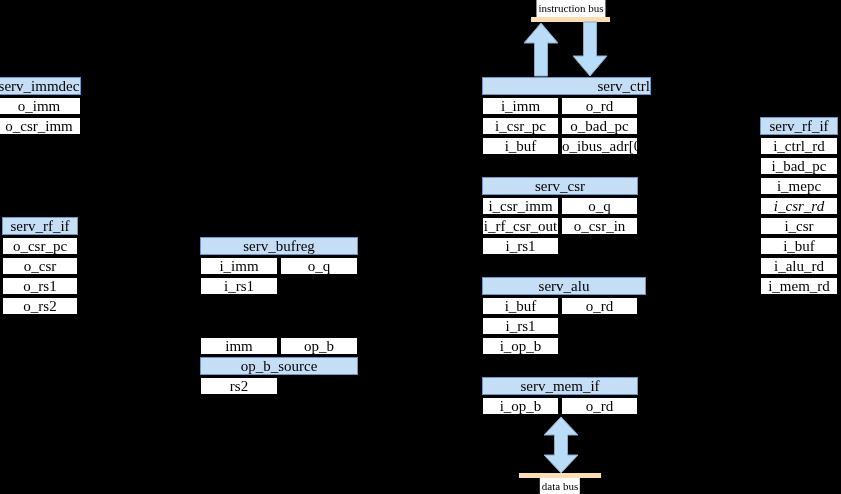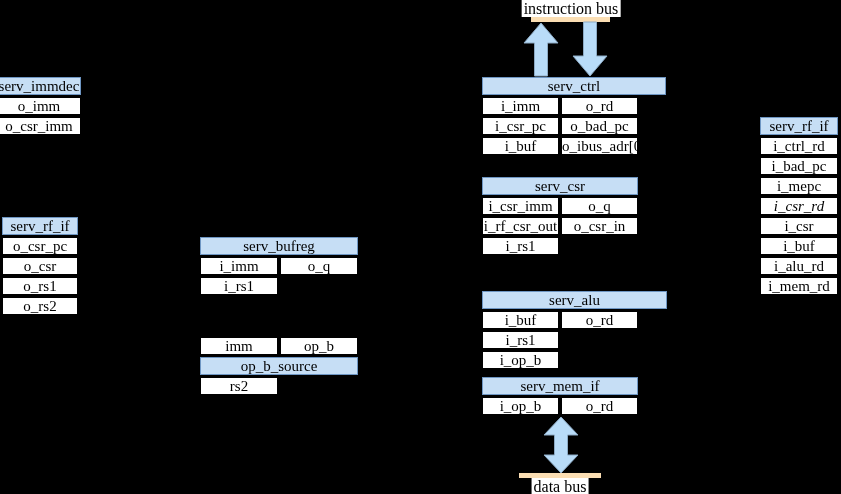--- a/index.html
+++ b/index.html
@@ -12,21 +12,21 @@
   .cell{
     box-sizing:border-box;height:18px;background:#fff;border:1px solid #000;
     text-align:center;font-size:15px;line-height:16px;white-space:nowrap;
     overflow:visible;
   }
   .hdr-cell{background:var(--header-fill);border-color:var(--header-border);}
   .bus-bar{position:absolute;height:5px;background:var(--bus-bar);}
   #ibus-bar{left:531px;top:17px;width:79px;}
   #dbus-bar{left:519px;top:473px;width:82px;}
   .bus-label{
-    position:absolute;background:#fff;font-size:16px;line-height:17px;
+    position:absolute;background:#fff;font-size:11px;line-height:17px;
     padding:0 2px;white-space:nowrap;transform:translateX(-50%);
   }
   #ibus-label{left:571px;top:0px;}
   #dbus-label{left:560px;top:478px;}
   #arrows{position:absolute;left:0;top:0;}
 </style>
 </head>
 <body>
 
 <div id="canvas">
@@ -93,21 +93,21 @@
         </div>
         <div class="trow">
           <div class="cell hdr-cell" style="width: 158px;">op_b_source</div>
         </div>
         <div class="trow">
           <div class="cell" style="width: 78px;">rs2</div>
         </div>
       </div>
       <div class="module" style="left: 482px; top: 77px;">
         <div class="trow">
-          <div class="cell hdr-cell" style="width: 184px;">serv_ctrl</div>
+          <div class="cell hdr-cell" style="width: 169px; text-align: right;">serv_ctrl</div>
         </div>
         <div class="trow">
           <div class="cell" style="width: 77px;">i_imm</div>
           <div class="cell" style="width: 77px;">o_rd</div>
         </div>
         <div class="trow">
           <div class="cell" style="width: 77px;">i_csr_pc</div>
           <div class="cell" style="width: 77px;">o_bad_pc</div>
         </div>
         <div class="trow">
@@ -126,21 +126,21 @@
         <div class="trow">
           <div class="cell" style="width: 77px;">i_rf_csr_out</div>
           <div class="cell" style="width: 77px;">o_csr_in</div>
         </div>
         <div class="trow">
           <div class="cell" style="width: 77px;">i_rs1</div>
         </div>
       </div>
       <div class="module" style="left: 482px; top: 277px;">
         <div class="trow">
-          <div class="cell hdr-cell" style="width: 185px; margin-top: 14px;">serv_alu</div>
+          <div class="cell hdr-cell" style="width: 164px;">serv_alu</div>
         </div>
         <div class="trow">
           <div class="cell" style="width: 77px;">i_buf</div>
           <div class="cell" style="width: 77px;">o_rd</div>
         </div>
         <div class="trow">
           <div class="cell" style="width: 77px;">i_rs1</div>
         </div>
         <div class="trow">
           <div class="cell" style="width: 77px;">i_op_b</div>

